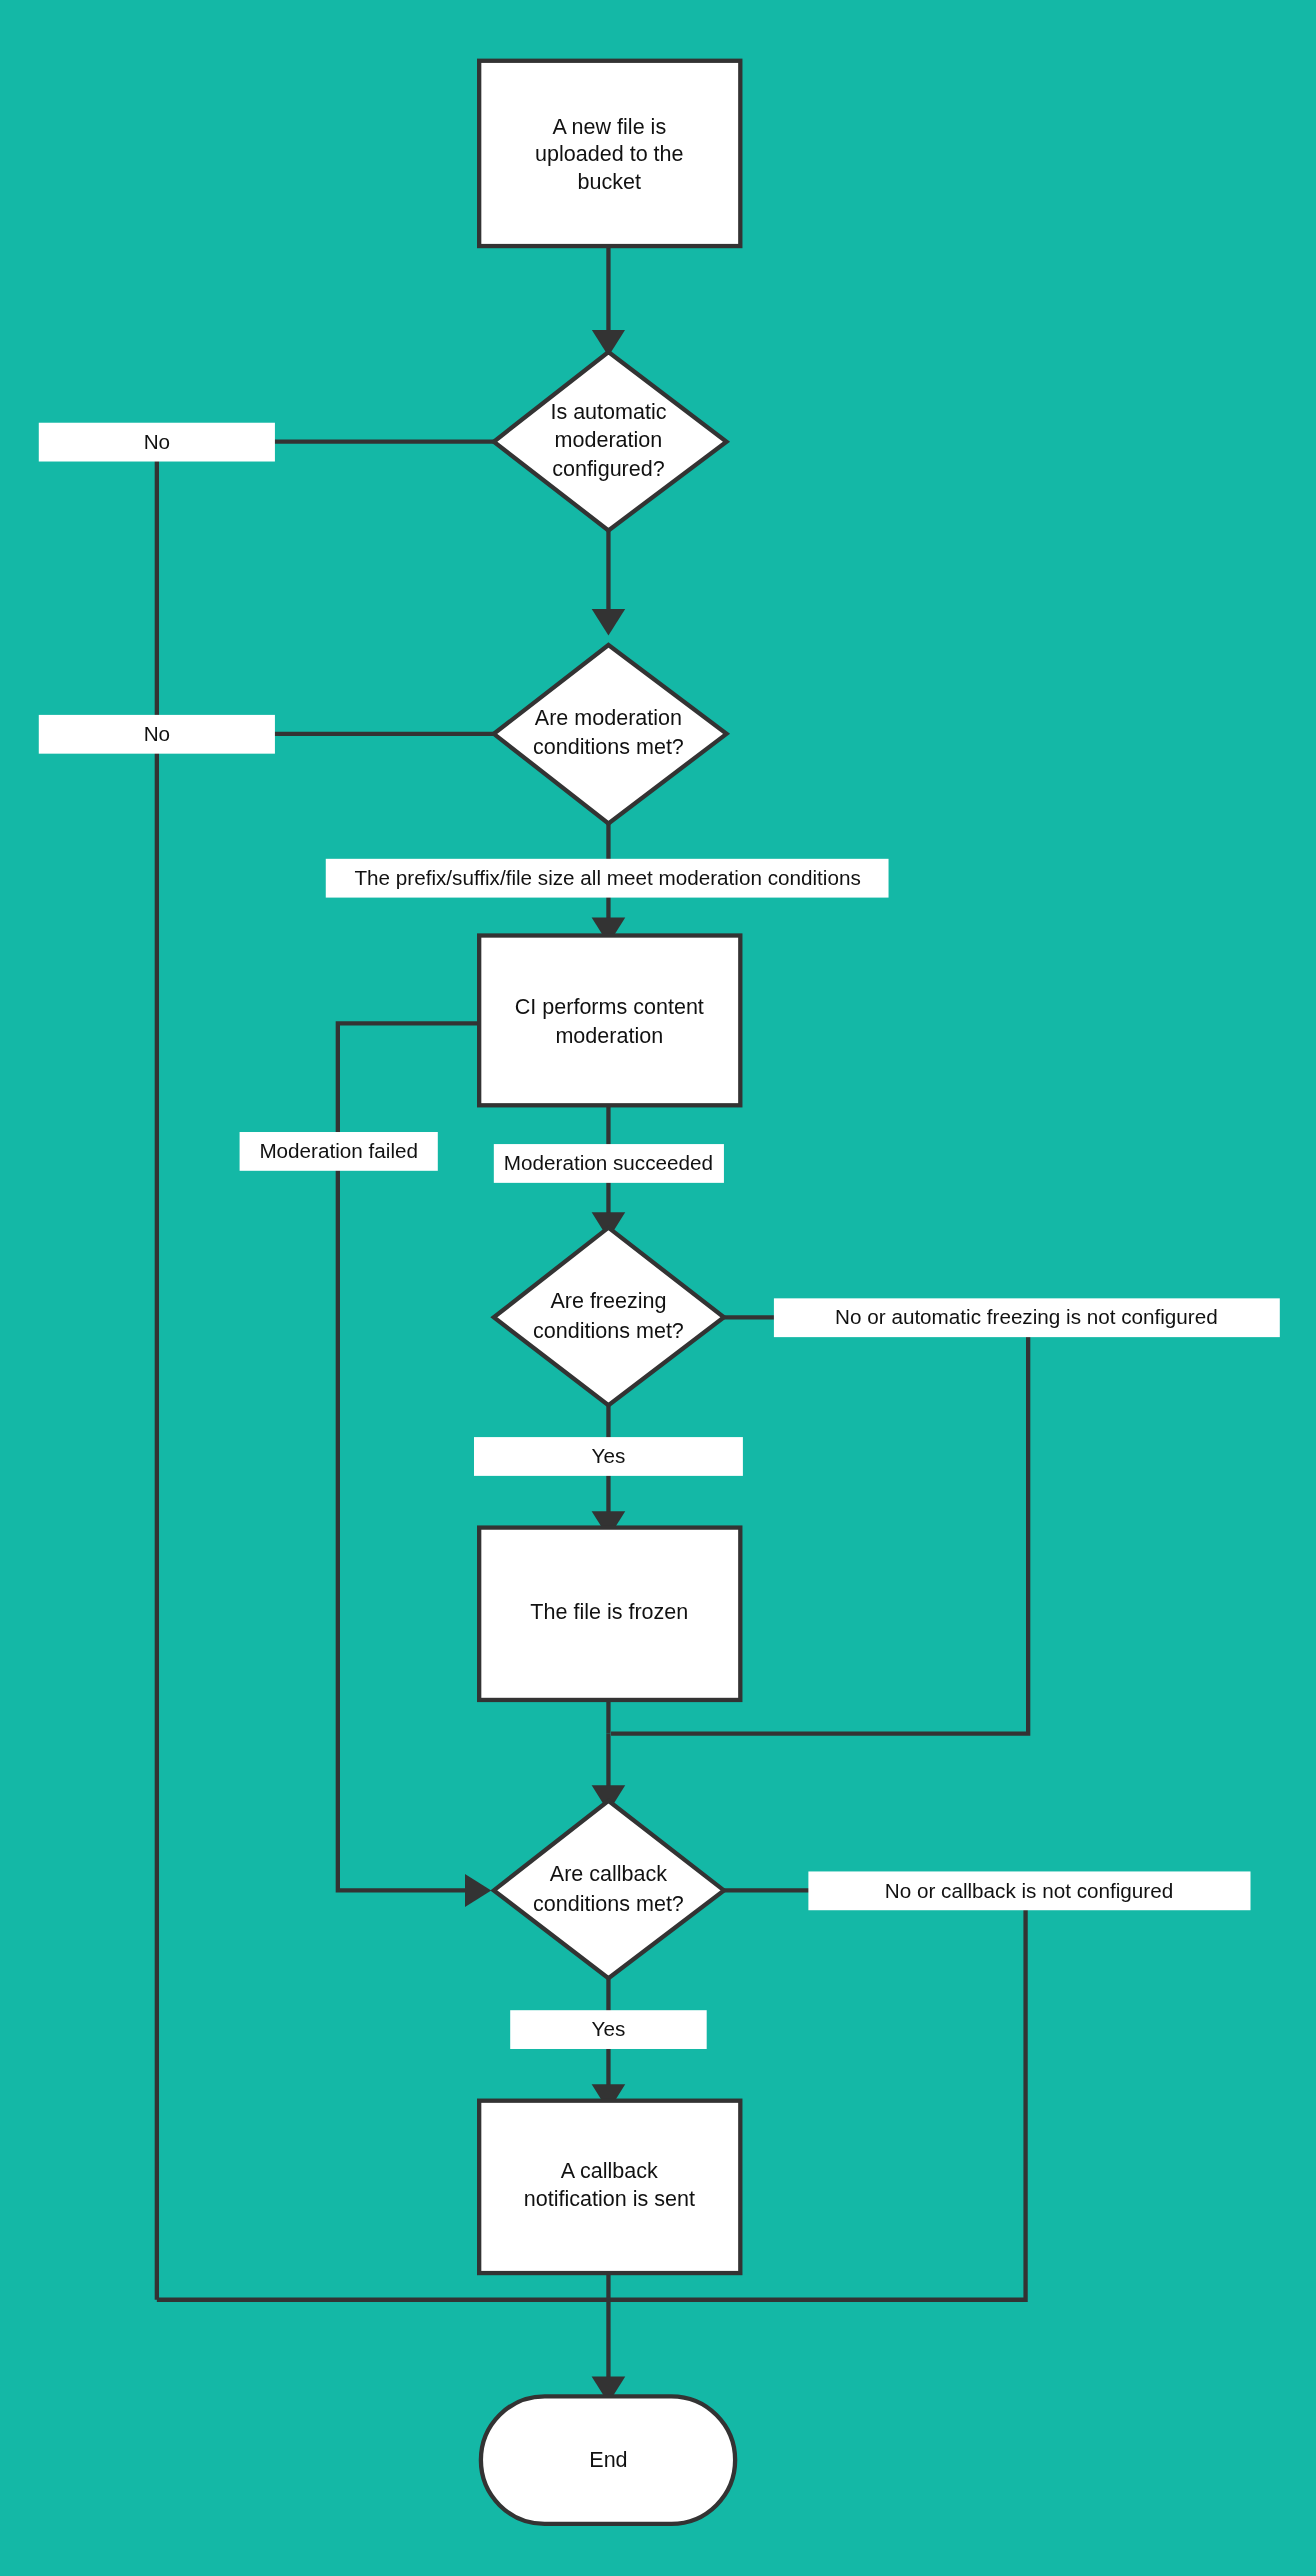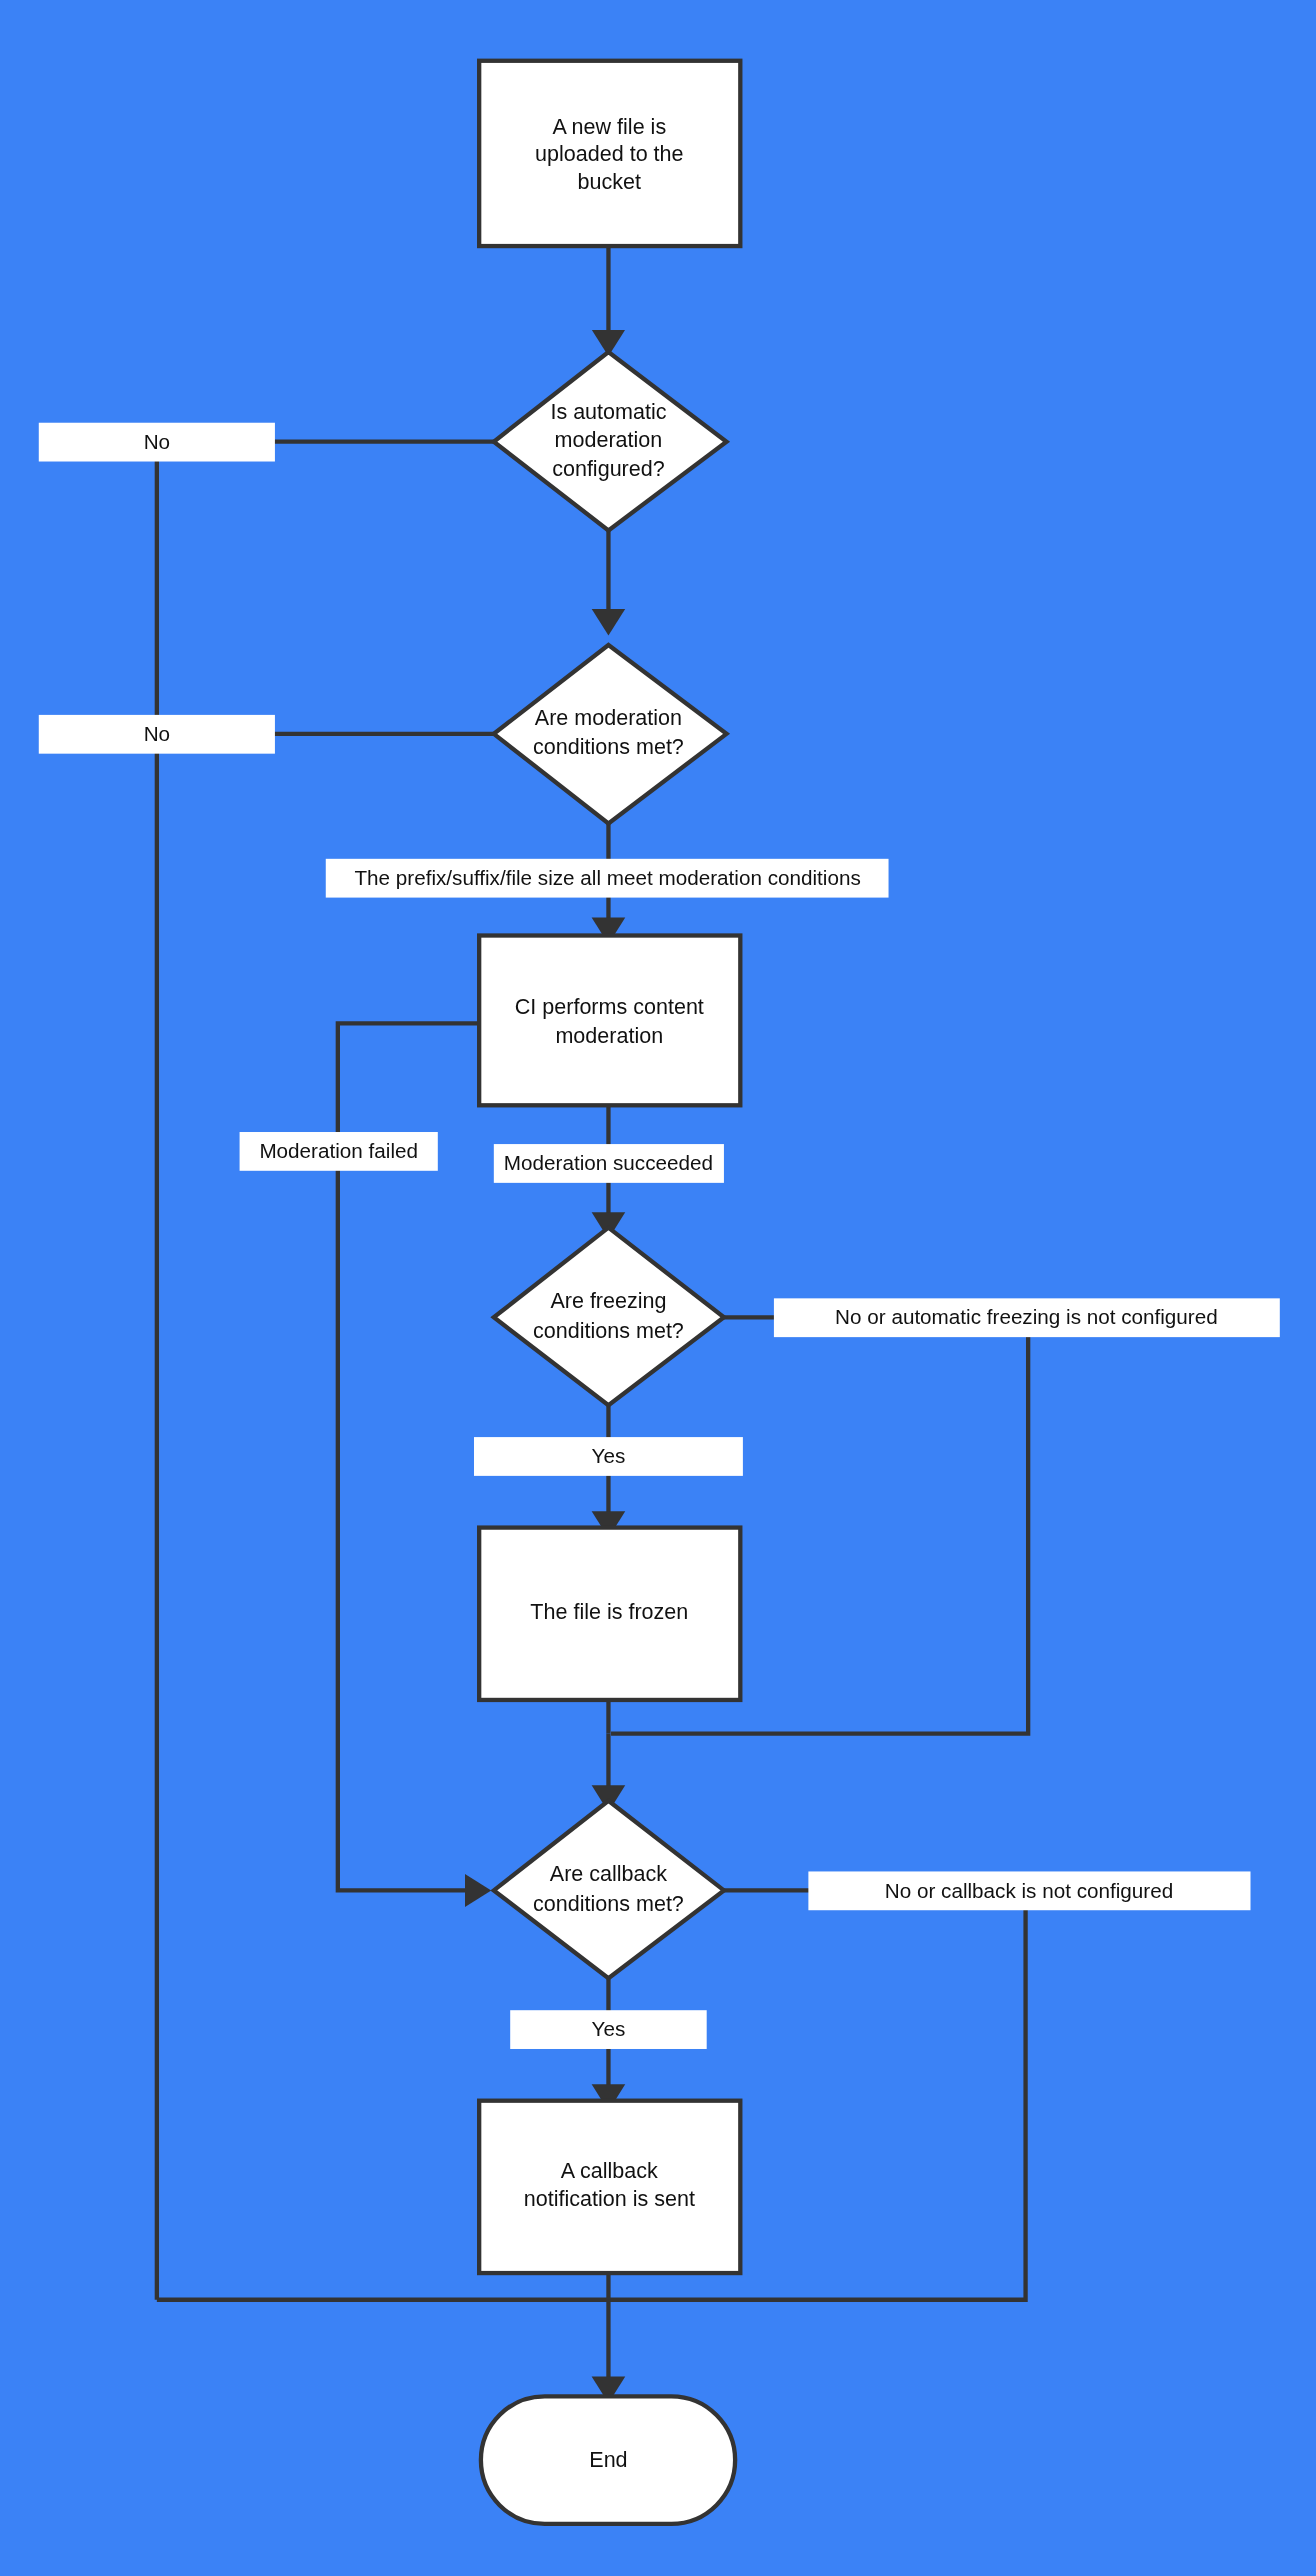--- a/index.html
+++ b/index.html
@@ -10,21 +10,21 @@
   body {
     width: 1316px;
     height: 2576px;
     overflow: hidden;
     font-family: "Liberation Sans", sans-serif;
   }
   #canvas {
     position: relative;
     width: 1316px;
     height: 2576px;
-    background: #3b82f6;
+    background: #14b8a6;
   }
   svg#flow {
     position: absolute;
     top: 0;
     left: 0;
     width: 1316px;
     height: 2576px;
   }
   .node-text {
     font-family: "Liberation Sans", sans-serif;

